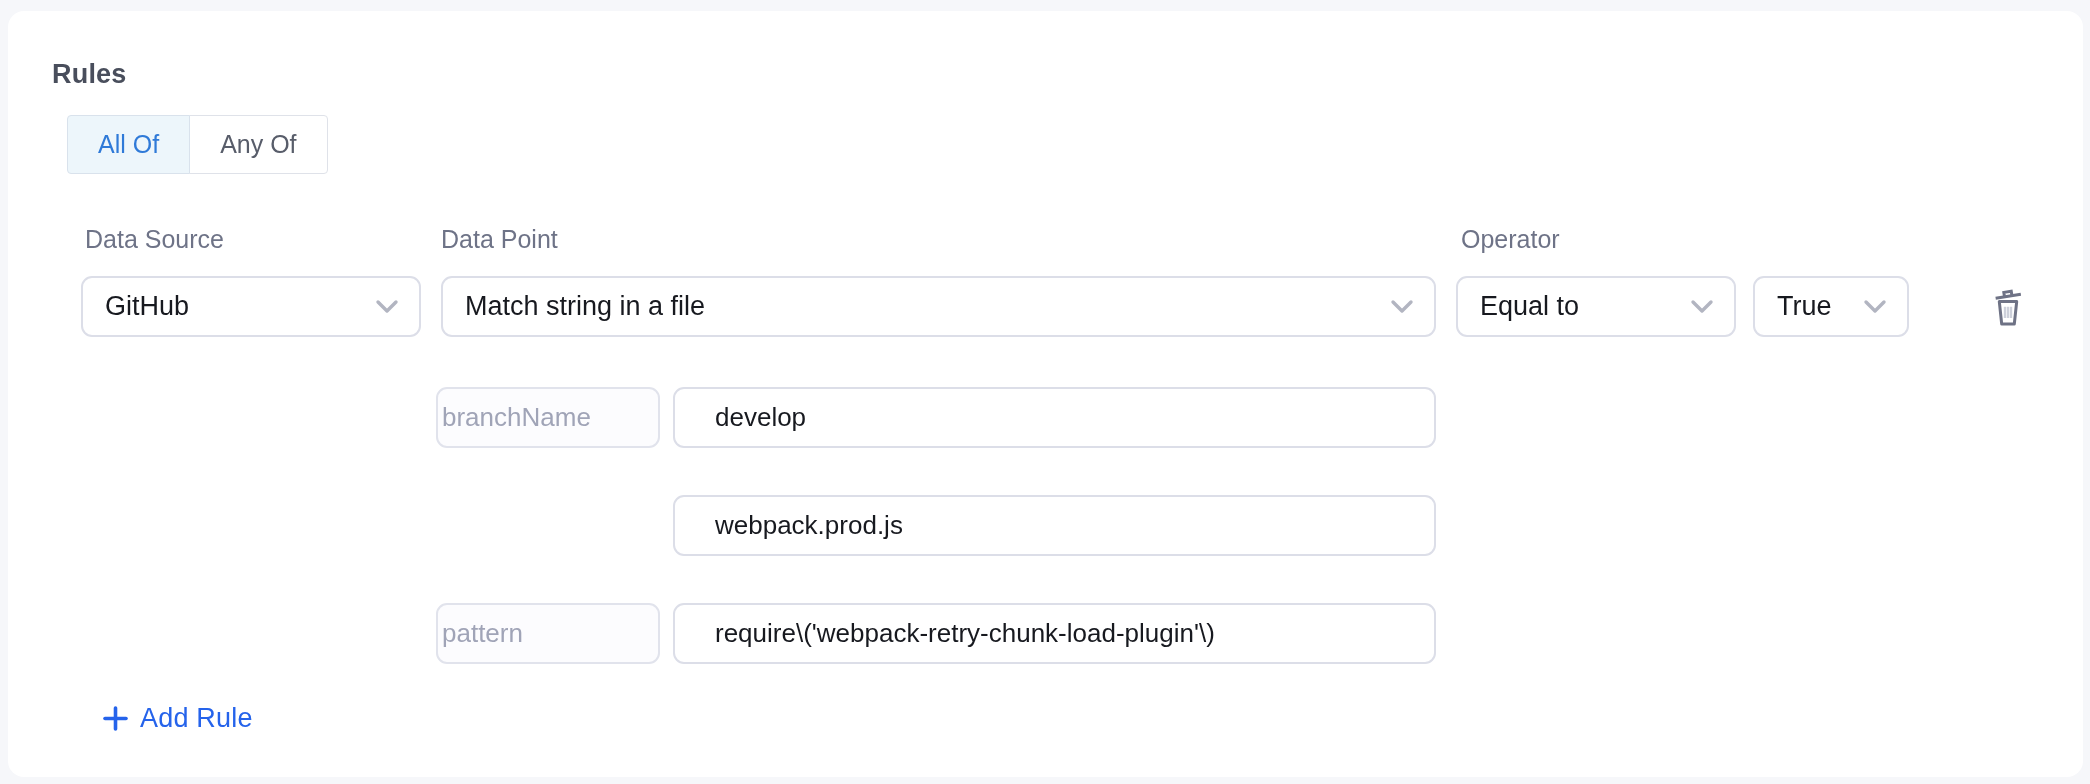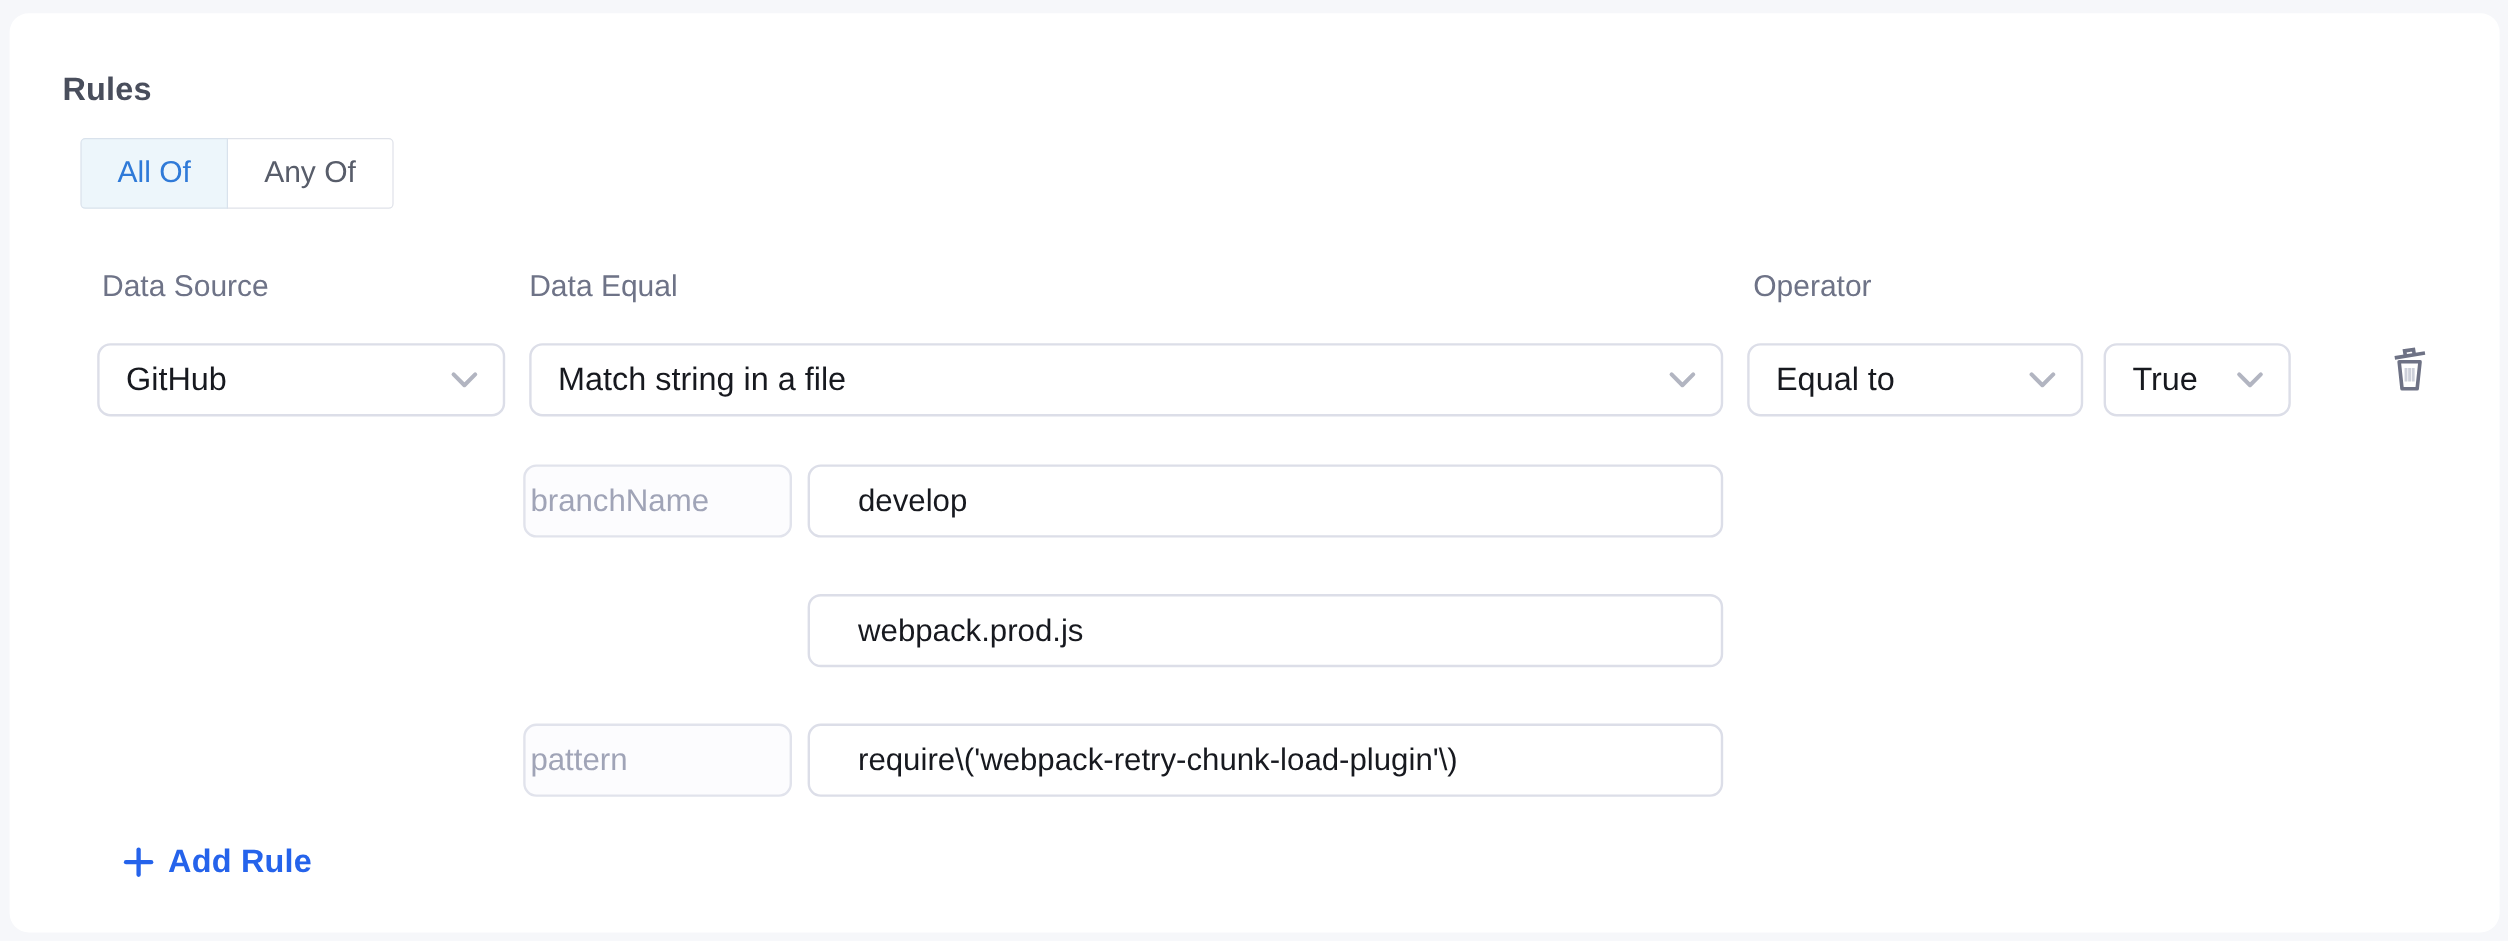--- a/index.html
+++ b/index.html
@@ -62,21 +62,21 @@
     top: 214px;
     font-size: 25px;
     color: #6e7387;
   }
   .lbl-data-source { left: 77px; }
   .lbl-data-point  { left: 433px; }
   .lbl-operator    { left: 1453px; }
   
   .select {
     position: absolute;
-    top: 275px;
+    top: 265px;
     height: 61px;
     background: #ffffff;
     border: 2px solid #dcdee8;
     border-radius: 11px;
     display: flex;
     align-items: center;
     padding: 0 20px 0 22px;
     cursor: pointer;
   }
   .select .value {
@@ -140,39 +140,39 @@
     display: flex;
     align-items: center;
     gap: 11px;
     background: none; border: none;
     cursor: pointer;
     color: #2563eb;
     font-family: "Liberation Sans", "DejaVu Sans", sans-serif;
   }
   .add-rule .label {
     font-size: 27px;
-    font-weight: 700;
+    font-weight: 400;
     letter-spacing: 0.2px;
   }
 </style>
 </head>
 <body>
 
 <div class="stage">
   <div class="card">
 
     <div class="heading">Rules</div>
 
     <div class="toggle-group">
       <button class="toggle-btn active">All Of</button>
       <button class="toggle-btn">Any Of</button>
     </div>
 
     <div class="field-label lbl-data-source">Data Source</div>
-    <div class="field-label lbl-data-point">Data Equal</div>
+    <div class="field-label lbl-data-point">Data Point</div>
     <div class="field-label lbl-operator">Operator</div>
 
     <div class="select sel-data-source">
       <span class="value">GitHub</span>
       <span class="chev">
         <svg width="24" height="16" viewBox="0 0 24 16">
             <polyline points="3,3 12,12 21,3" fill="none" stroke="#b2b5c1" stroke-width="3.4" stroke-linecap="round" stroke-linejoin="round"></polyline>
           </svg>
       </span>
     </div>

